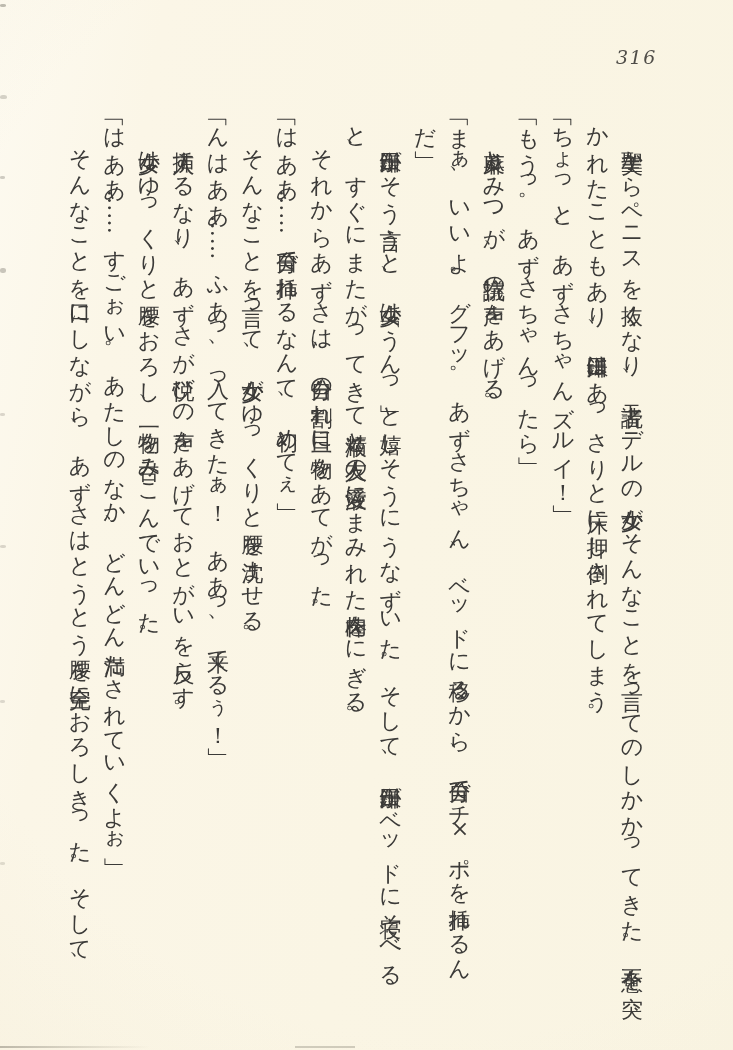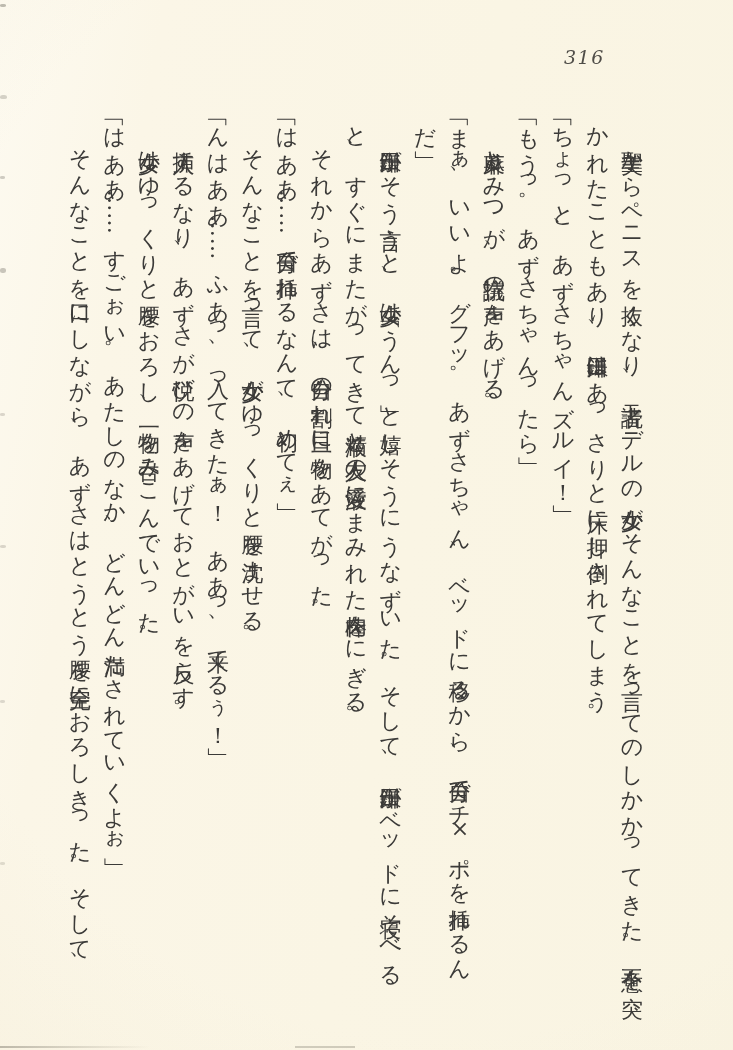--- a/index.html
+++ b/index.html
@@ -13,21 +13,21 @@
     height: 1050px;
     overflow: hidden;
     background:
       radial-gradient(ellipse 120% 90% at 60% 45%, rgba(250,245,229,0) 60%, rgba(242,235,212,0.55) 100%),
       linear-gradient(100deg, #fdfaf0 0%, #fbf6e7 18%, #faf5e4 55%, #f9f4e2 100%);
     font-family: "DejaVu Serif", "Liberation Serif", serif;
   }
   .page-number {
     position: absolute;
     top: 46px;
-    left: 564px;
+    left: 616px;
     font-size: 19px;
     font-style: italic;
     letter-spacing: 1.5px;
     color: #4f4d48;
   }
   .text-block {
     position: absolute;
     top: 112px;
     right: 84px;
     height: 880px;

